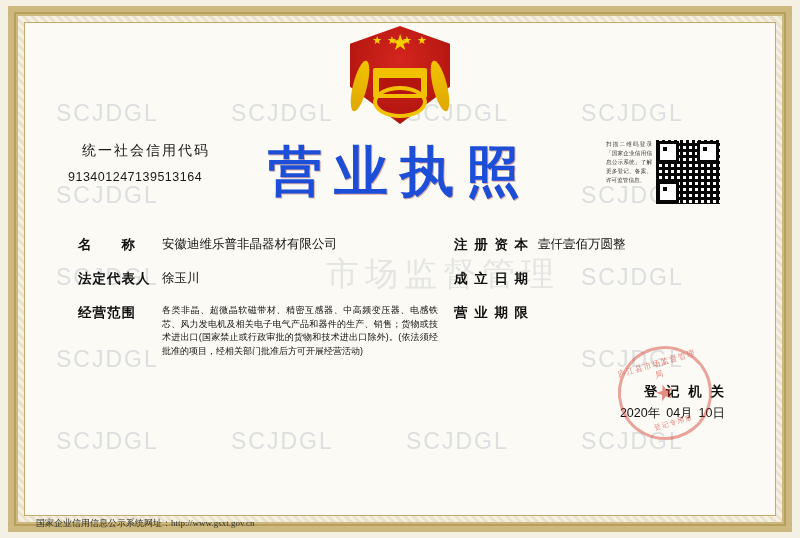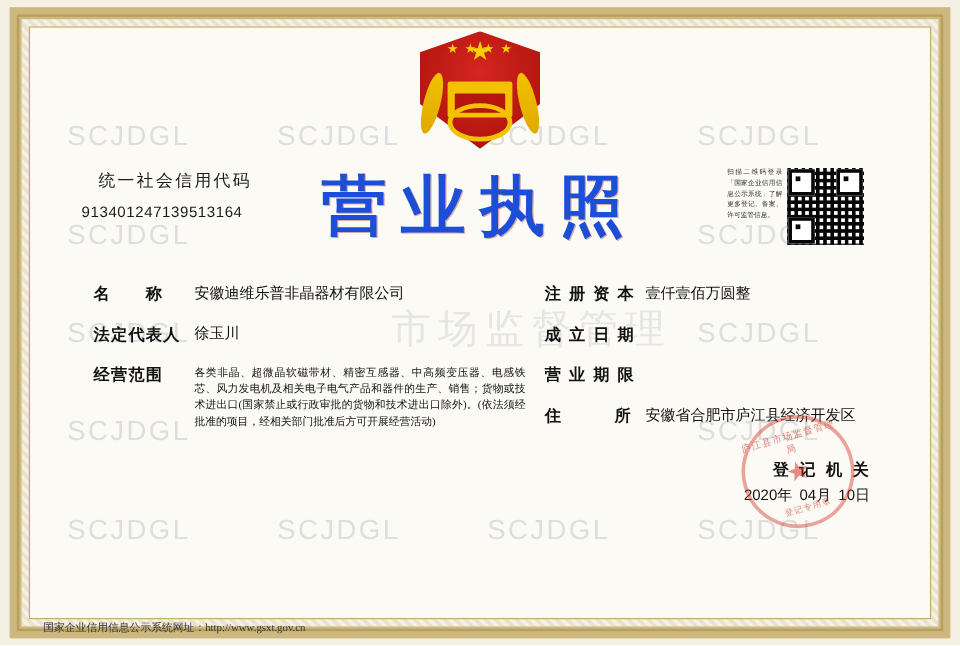--- a/index.html
+++ b/index.html
@@ -265,21 +265,21 @@
   .field-label {
     font-family: "DejaVu Sans", sans-serif;
     font-size: 13.5px;
     color: #111;
     font-weight: bold;
     width: 84px;
     flex: 0 0 84px;
     letter-spacing: 1px;
   }
   .field-value {
-    font-family: Liberation Serif, serif;
+    font-family: Liberation Sans, sans-serif;
     font-size: 12.5px;
     color: #111;
     line-height: 17px;
     flex: 1;
   }
   .field-value.small {
     font-size: 9px;
     line-height: 13.5px;
     text-align: justify;
     letter-spacing: 0;
@@ -445,24 +445,20 @@
           <div class="field-row">
             <div class="field-label">注 册 资 本</div>
             <div class="field-value">壹仟壹佰万圆整</div>
           </div>
           <div class="field-row">
             <div class="field-label">成 立 日 期</div>
           </div>
           <div class="field-row">
             <div class="field-label">营 业 期 限</div>
           </div>
-          <div class="field-row">
-            <div class="field-label">住　　　所</div>
-            <div class="field-value">安徽省合肥市庐江县经济开发区</div>
-          </div>
         </div>
     </div>
 
     <div class="authority">
       <div class="authority-label">登 记 机 关</div>
       <div class="authority-date">
         <span class="num">2020</span><span>年</span>
         <span class="num">04</span><span>月</span>
         <span class="num">10</span><span>日</span>
       </div>

